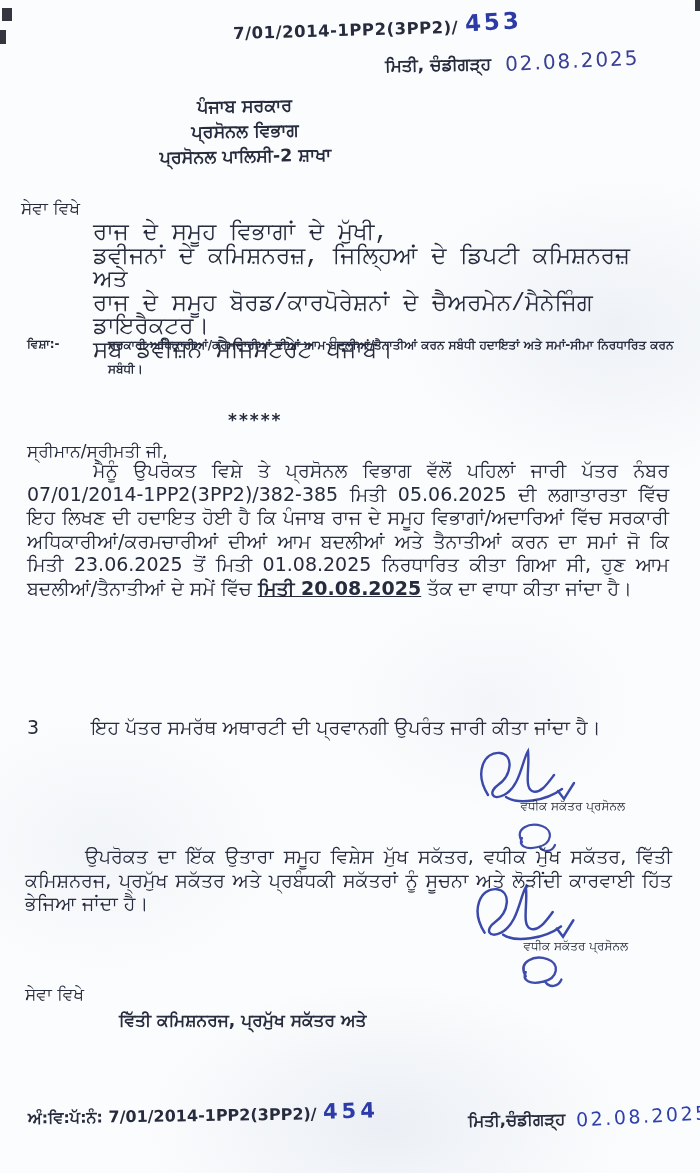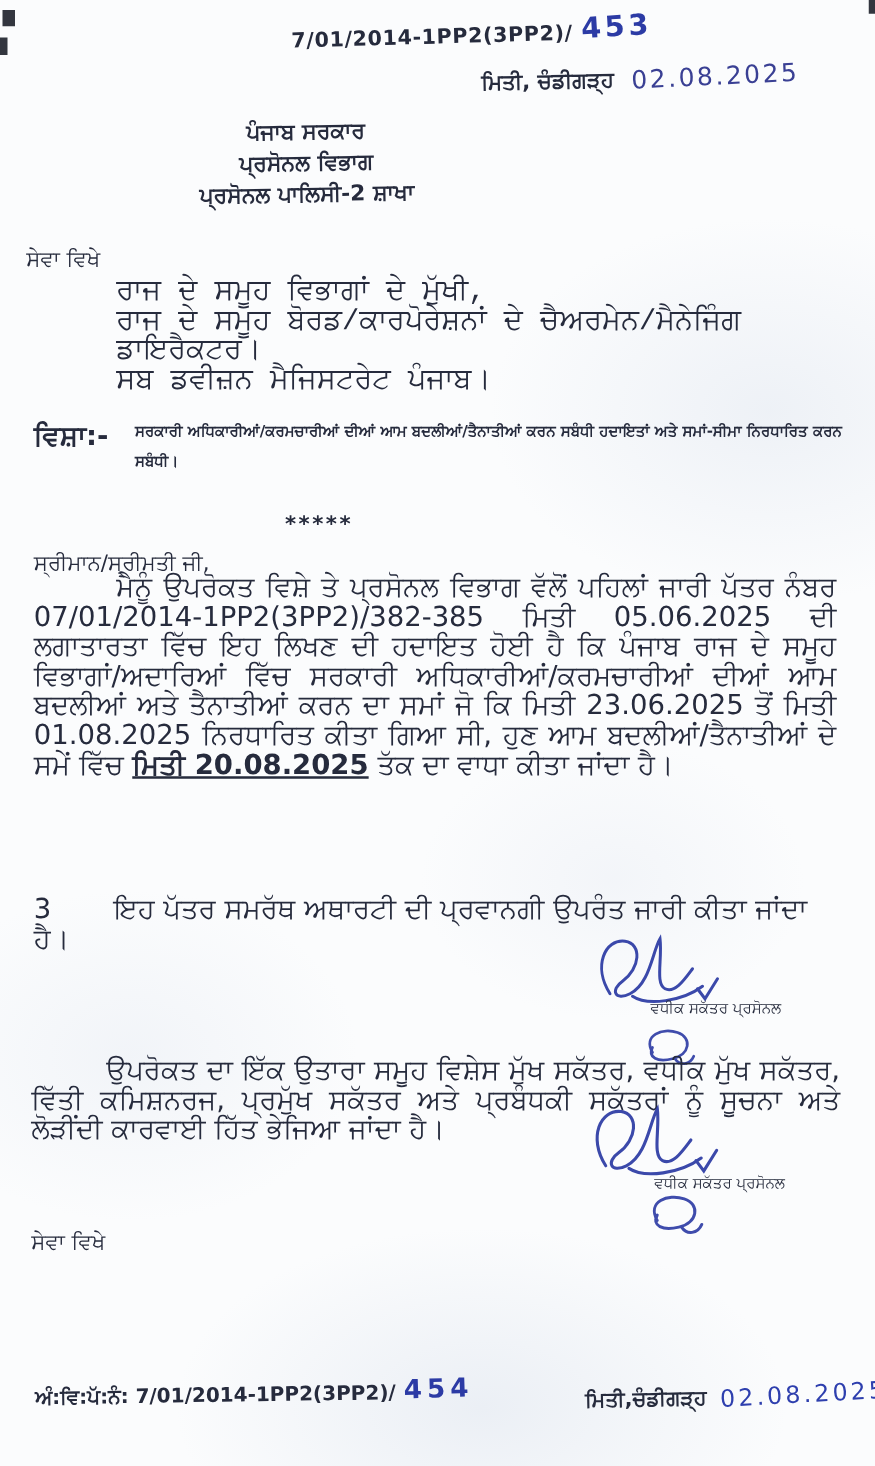--- a/index.html
+++ b/index.html
@@ -25,26 +25,26 @@
   .date-top{top:50px;left:385px;font-size:17px;white-space:nowrap;transform:rotate(-1.2deg);}
   .date-top .label{font-weight:bold;}
   .date-top .hw-date{font-size:20px;letter-spacing:2px;margin-left:9px;color:#3a4094;display:inline-block;transform:rotate(-1.5deg);}
   
   .letterhead{top:94px;left:110px;width:270px;text-align:center;transform:rotate(-1deg);}
   .letterhead div{font-weight:bold;font-size:17.5px;line-height:25px;}
   
   .to1{top:198px;left:21px;font-size:17px;}
   .addr1{top:222px;left:93px;font-size:23px;line-height:23.5px;width:560px;font-family:Liberation Mono, monospace;}
   
-  .subj-label{top:337px;left:27px;font-size:22px;font-weight:bold;}
+  .subj-label{top:337px;left:27px;font-size:12px;font-weight:bold;}
   .subj-text{top:334px;left:108px;width:578px;font-size:12px;font-weight:bold;line-height:23.5px;}
   .separator{top:410px;left:228px;font-size:17px;font-weight:bold;letter-spacing:2px;}
   .salutation{top:441px;left:27px;font-size:17px;}
   
-  .para{font-size:22px;line-height:23.6px;text-align:justify;}
+  .para{font-size:19px;line-height:23.6px;text-align:justify;}
   .para1{top:459px;left:27px;width:642px;text-indent:66px;}
   .bu{font-weight:bold;text-decoration:underline;}
   .hang{position:relative;}
   .hang .num{position:absolute;left:0;top:0;text-indent:0;}
   .para2{top:626px;left:27px;width:642px;text-indent:64px;}
   .para3{top:716px;left:27px;width:642px;text-indent:64px;text-align:left;}
   
   .sig-title{font-weight:normal;font-size:12px;width:200px;text-align:right;white-space:nowrap;}
   .sig1-title{top:799px;left:425px;}
   .sig2-title{top:939px;left:428px;}
@@ -86,20 +86,21 @@
 
   <div class="abs letterhead">
     <div>ਪੰਜਾਬ ਸਰਕਾਰ</div>
     <div>ਪ੍ਰਸੋਨਲ ਵਿਭਾਗ</div>
     <div>ਪ੍ਰਸੋਨਲ ਪਾਲਿਸੀ-2 ਸ਼ਾਖਾ</div>
   </div>
 
   <div class="abs to1">ਸੇਵਾ ਵਿਖੇ</div>
   <div class="abs addr1">
     <div>ਰਾਜ ਦੇ ਸਮੂਹ ਵਿਭਾਗਾਂ ਦੇ ਮੁੱਖੀ,</div>
+    <div>ਡਵੀਜਨਾਂ ਦੇ ਕਮਿਸ਼ਨਰਜ਼, ਜਿਲ੍ਹਿਆਂ ਦੇ ਡਿਪਟੀ ਕਮਿਸ਼ਨਰਜ਼ ਅਤੇ</div>
     <div>ਰਾਜ ਦੇ ਸਮੂਹ ਬੋਰਡ/ਕਾਰਪੋਰੇਸ਼ਨਾਂ ਦੇ ਚੈਅਰਮੇਨ/ਮੈਨੇਜਿੰਗ ਡਾਇਰੈਕਟਰ।</div>
     <div>ਸਬ ਡਵੀਜ਼ਨ ਮੈਜਿਸਟਰੇਟ ਪੰਜਾਬ।</div>
   </div>
 
   <div class="abs subj-label">ਵਿਸ਼ਾ:-</div>
   <div class="abs subj-text">ਸਰਕਾਰੀ ਅਧਿਕਾਰੀਆਂ/ਕਰਮਚਾਰੀਆਂ ਦੀਆਂ ਆਮ ਬਦਲੀਆਂ/ਤੈਨਾਤੀਆਂ ਕਰਨ ਸਬੰਧੀ ਹਦਾਇਤਾਂ ਅਤੇ ਸਮਾਂ-ਸੀਮਾ ਨਿਰਧਾਰਿਤ ਕਰਨ ਸਬੰਧੀ।</div>
 
   <div class="abs separator">*****</div>
 
   <div class="abs salutation">ਸ੍ਰੀਮਾਨ/ਸ੍ਰੀਮਤੀ ਜੀ,</div>
@@ -141,20 +142,21 @@
   <div class="abs sig-title sig2-title">ਵਧੀਕ ਸਕੱਤਰ ਪ੍ਰਸੋਨਲ</div>
   <svg class="abs sig-svg" style="left:515px;top:952px;" width="54" height="40" viewBox="0 0 50 36">
     <g fill="none" stroke="#2b3aa4" stroke-width="2.2" stroke-linecap="round" opacity="0.9">
       <path d="M10,22 C2,8 18,2 30,6 C42,10 40,24 26,27 C14,30 6,26 10,18"></path>
       <path d="M28,27 C32,33 40,32 43,25"></path>
     </g>
   </svg>
 
   <div class="abs to2">ਸੇਵਾ ਵਿਖੇ</div>
   <div class="abs addr2">
+    <div>ਵਿੱਤੀ ਕਮਿਸ਼ਨਰਜ, ਪ੍ਰਮੁੱਖ ਸਕੱਤਰ ਅਤੇ</div>
   </div>
 
   <div class="abs ref-bottom">
     <span>ਅੰ:ਵਿ:ਪੱ:ਨੰ: 7/01/2014-1PP2(3PP2)/</span><span class="hw hw-num">454</span>
   </div>
 
   <div class="abs date-bottom">
     <span class="label">ਮਿਤੀ,ਚੰਡੀਗੜ੍ਹ</span>
     <span class="hw-date">02.08.2025</span>
   </div>

